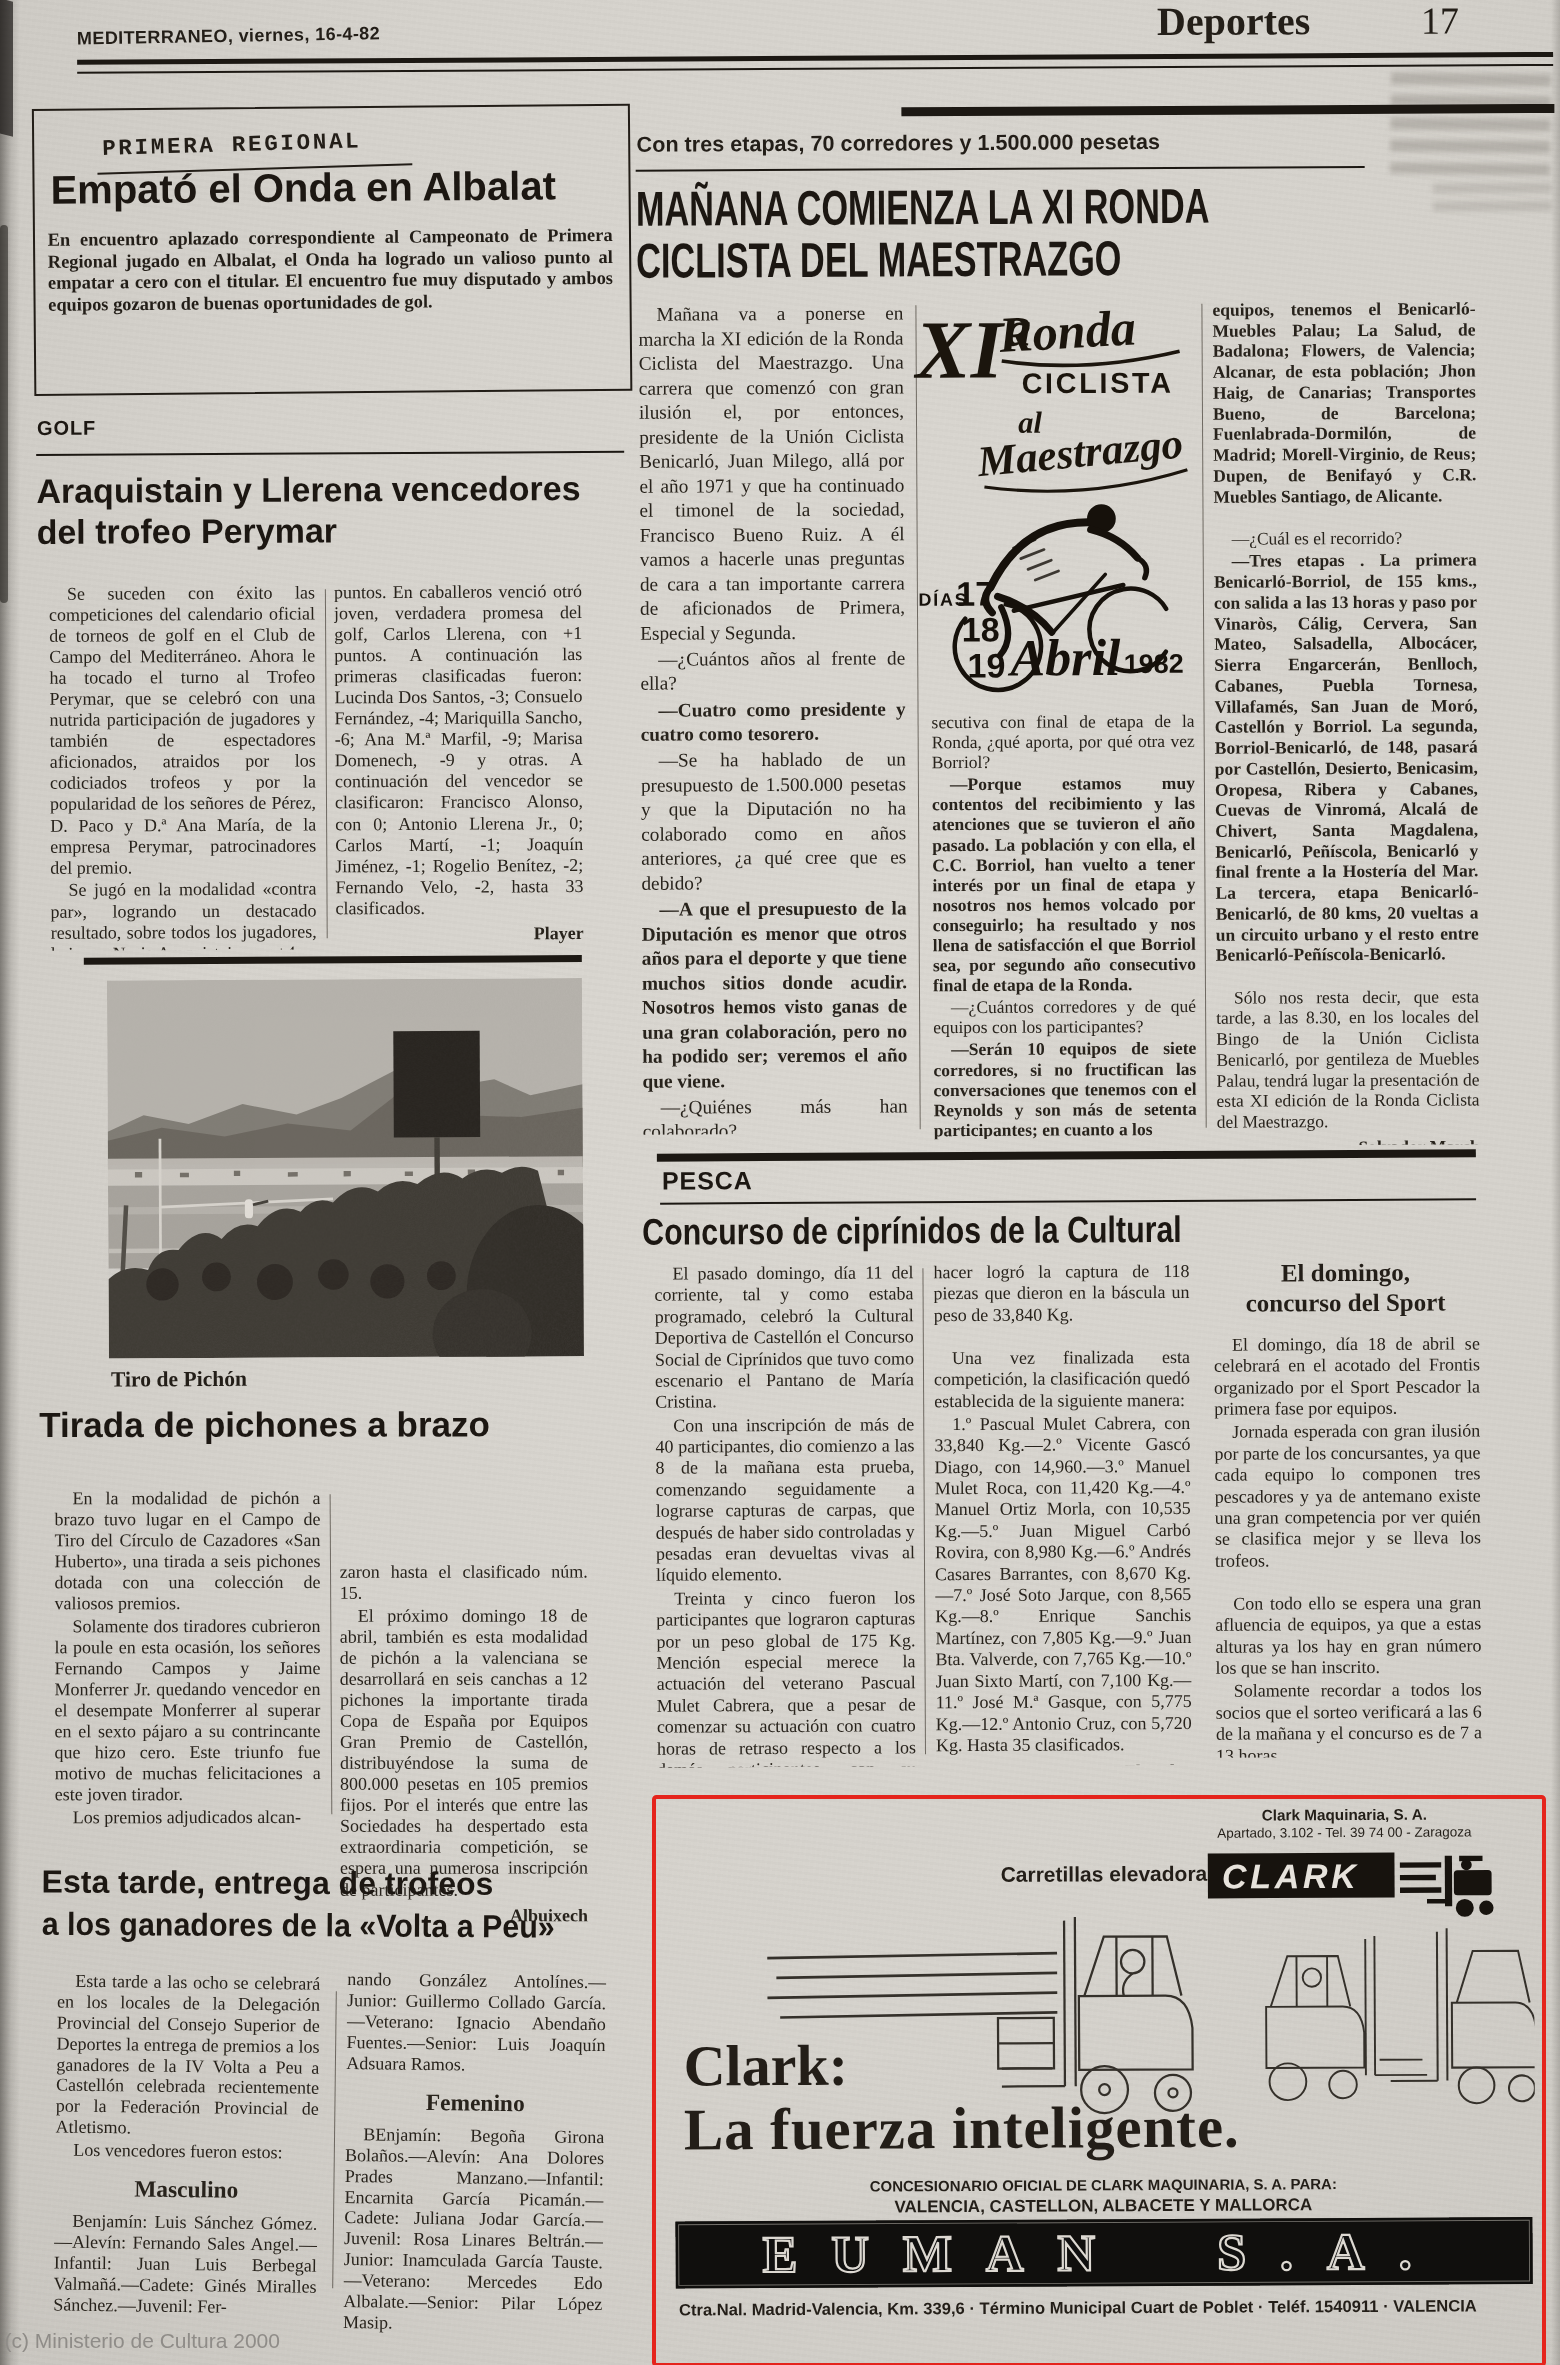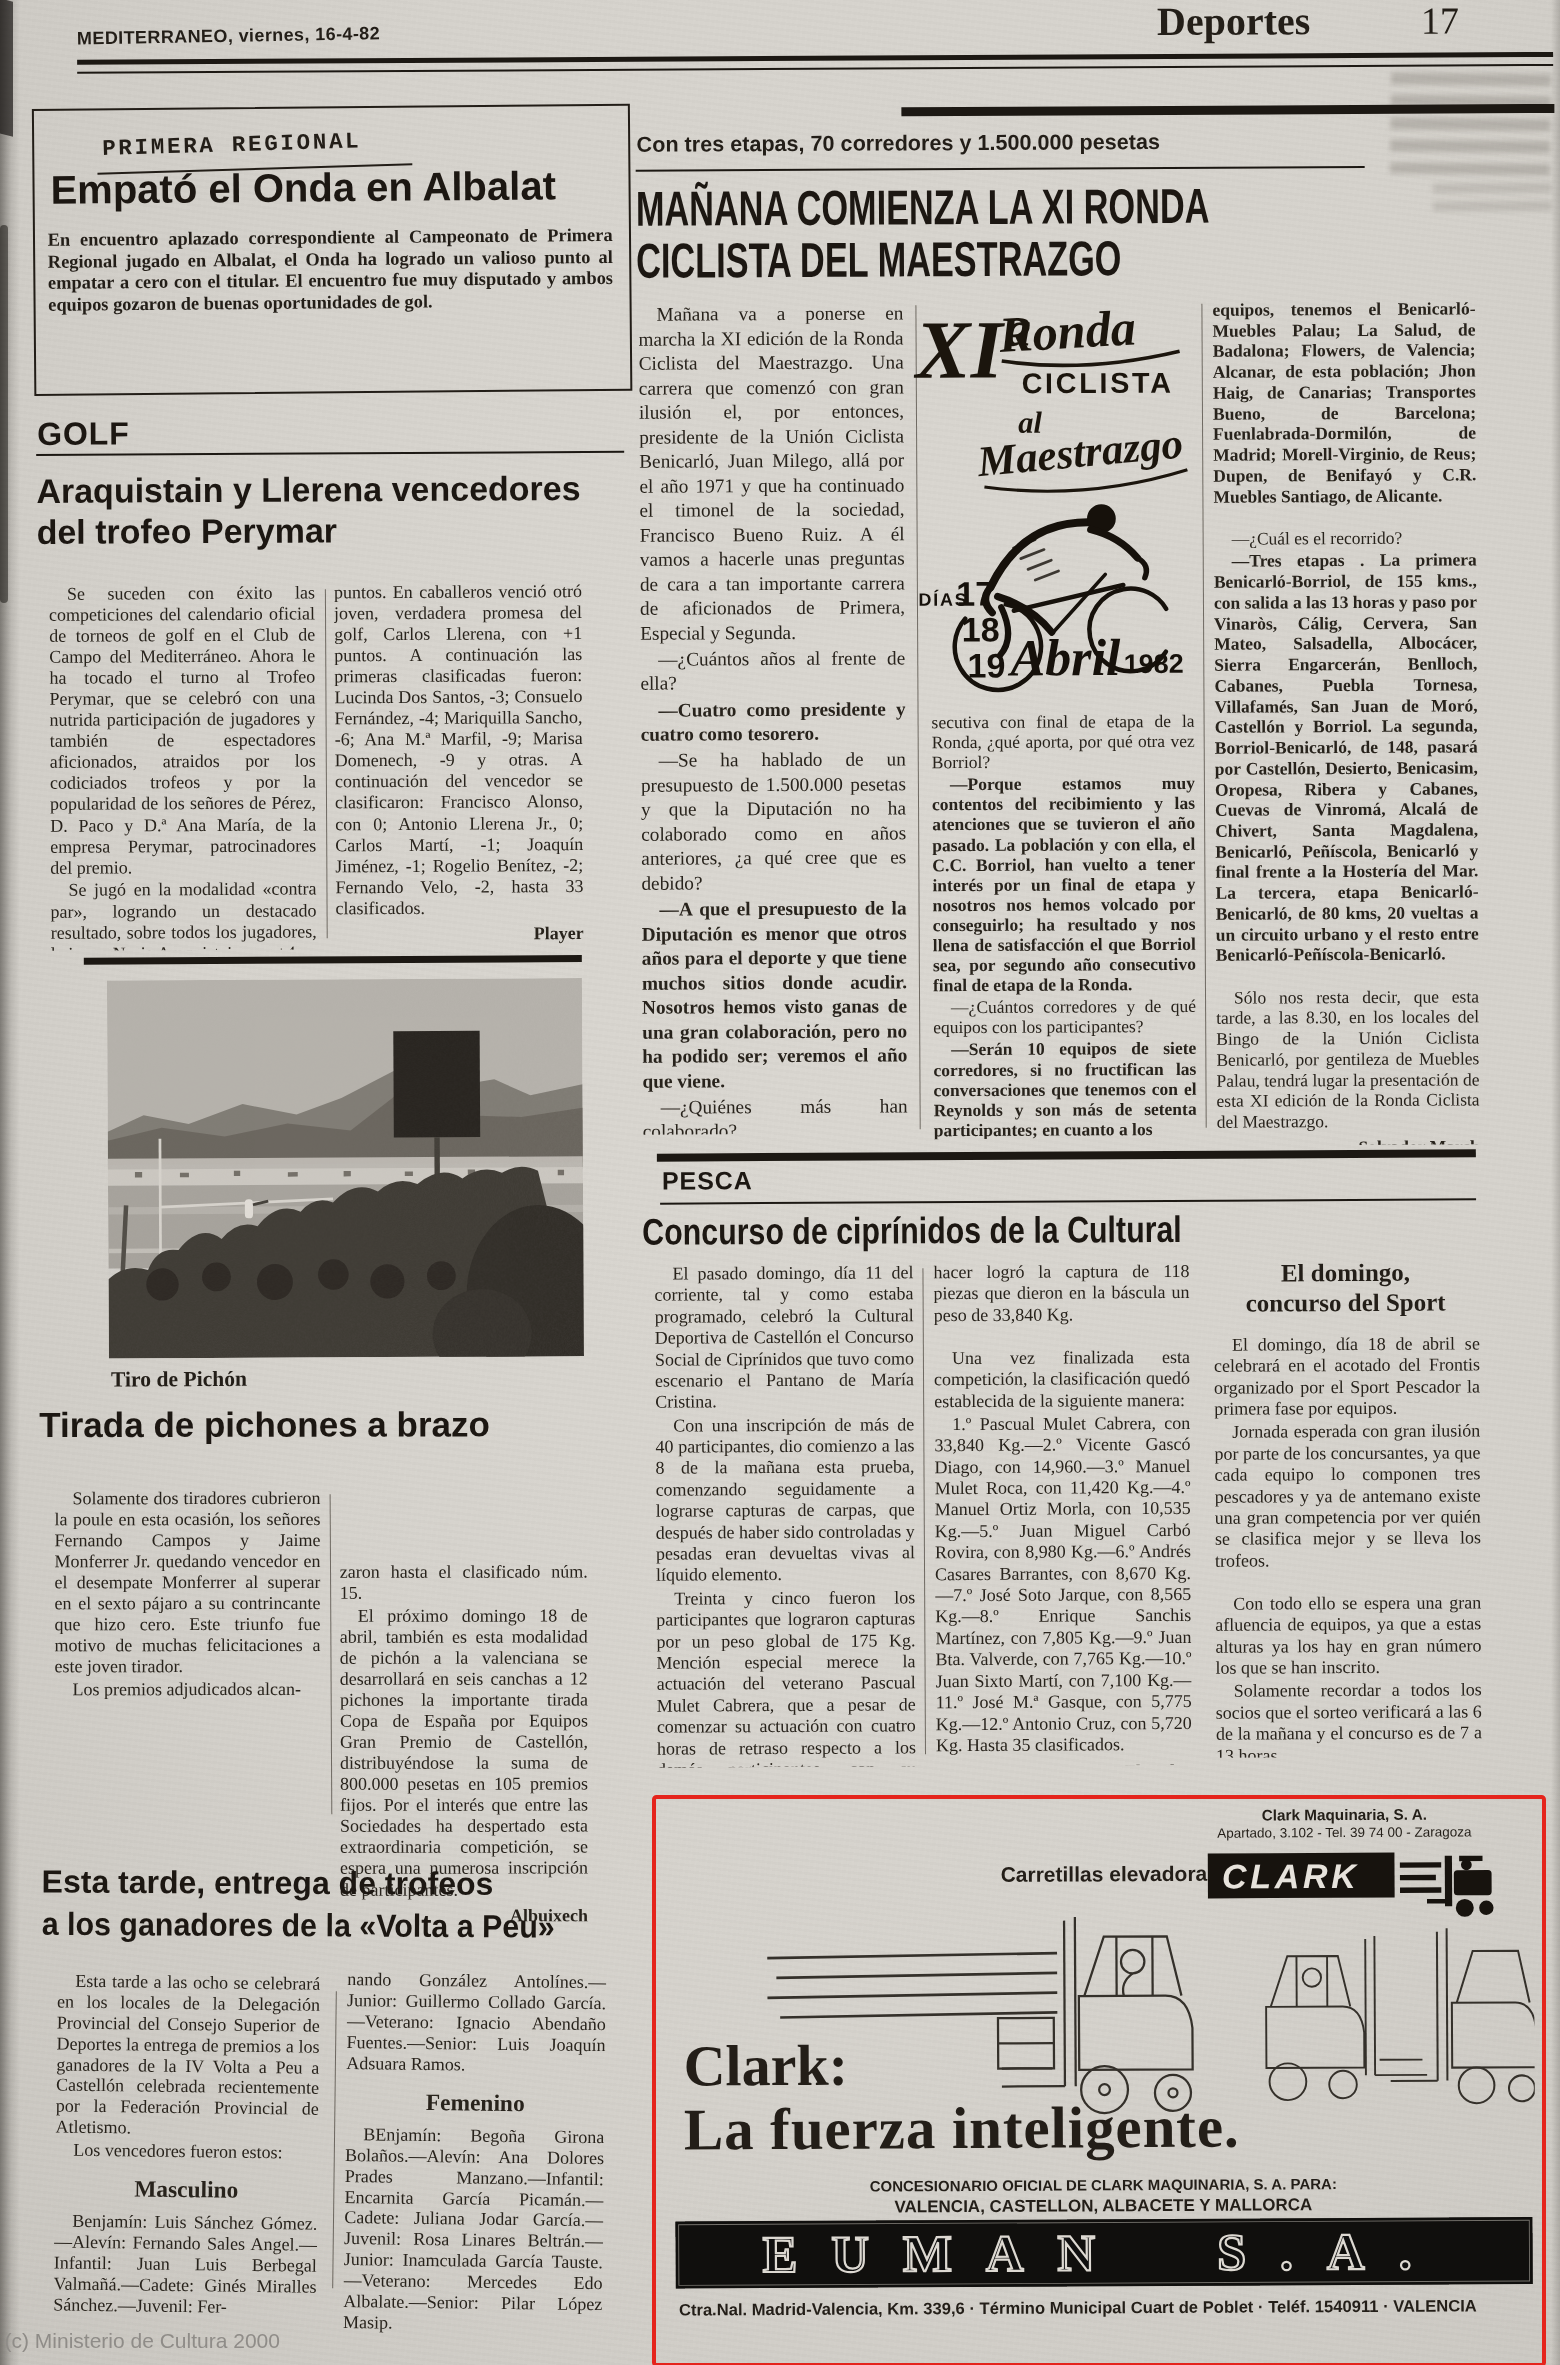--- a/index.html
+++ b/index.html
@@ -52,21 +52,21 @@
   <div class="smudge" style="left:1438px;top:187px;width:119px;height:34px;background:repeating-linear-gradient(180deg,rgba(85,80,72,.16) 0 10px,transparent 10px 18px)"></div>
 
   <div class="boxed" style="left:38px;top:104px;width:594px;height:283px;transform:rotate(-.2deg)">
     <div class="abs mono" style="left:68px;top:23.4px;font-weight:bold;font-size:22.5px;letter-spacing:2.7px;transform:rotate(-1.2deg)">PRIMERA REGIONAL</div>
     <div class="abs" style="left:63px;top:59px;width:315px;height:2.2px;background:#221d17;transform:rotate(-1.2deg)"></div>
     <div class="abs headline" style="left:16px;top:59px;font-size:40px">Empató el Onda en Albalat</div>
     <div class="abs" style="left:12.6px;top:119px;width:565px;font-weight:bold;font-size:18.4px;line-height:1.18;text-align:justify">En encuentro aplazado correspondiente al Campeonato de Primera Regional jugado en Albalat, el Onda ha logrado un valioso punto al empatar a cero con el titular. El encuentro fue muy disputado y ambos equipos gozaron de buenas oportunidades de gol.</div>
   </div>
 
   <div>
-    <div class="abs headline" style="left:41px;top:414px;font-size:32px;letter-spacing:0.9px">GOLF</div>
+    <div class="abs headline" style="left:41px;top:414px;font-size:20px;letter-spacing:0.9px">GOLF</div>
     <div class="hrule" style="left:40px;top:450px;width:588px;height:2.2px"></div>
     <div class="abs headline" style="left:40px;top:470px;font-size:34px">Araquistain y Llerena vencedores</div>
     <div class="abs headline" style="left:40px;top:511px;font-size:34px">del trofeo Perymar</div>
     <div class="col" style="left:52px;top:580px;width:266px;height:367px;line-height:1.17">
         <p class="para">Se suceden con éxito las competiciones del calendario oficial de torneos de golf en el Club de Campo del Mediterráneo. Ahora le ha tocado el turno al Trofeo Perymar, que se celebró con una nutrida participación de jugadores y también de espectadores aficionados, atraidos por los codiciados trofeos y por la popularidad de los señores de Pérez, D. Paco y D.ª Ana María, de la empresa Perymar, patrocinadores del premio.</p>
         <p class="para">Se jugó en la modalidad «contra par», logrando un destacado resultado, sobre todos los jugadores, la joven Nuria Araquistain con +4</p>
       </div>
     <div class="vrule" style="left:328px;top:587px;height:349px"></div>
     <div class="col" style="left:337px;top:580px;width:248px;height:367px;line-height:1.17">
         <p class="para noindent">puntos. En caballeros venció otró joven, verdadera promesa del golf, Carlos Llerena, con +1 puntos. A continuación las primeras clasificadas fueron: Lucinda Dos Santos, -3; Consuelo Fernández, -4; Mariquilla Sancho, -6; Ana M.ª Marfil, -9; Marisa Domenech, -9 y otras. A continuación del vencedor se clasificaron: Francisco Alonso, con 0; Antonio Llerena Jr., 0; Carlos Martí, -1; Joaquín Jiménez, -1; Rogelio Benítez, -2; Fernando Velo, -2, hasta 33 clasificados.</p>
@@ -124,20 +124,21 @@
       <ellipse cx="478" cy="352" rx="80" ry="100" fill="#29251f"></ellipse>
       <ellipse cx="415" cy="395" rx="55" ry="50" fill="#2e2a24"></ellipse>
       <rect width="528" height="420" filter="url(#ph-grain)" opacity=".16"></rect>
     </svg>
   </div>
   <div class="abs" style="left:110px;top:1364px;font-weight:bold;font-size:21.6px">Tiro de Pichón</div>
 
   <div>
     <div class="abs headline" style="left:38px;top:1404px;font-size:35px;transform:rotate(.2deg)">Tirada de pichones a brazo</div>
     <div class="col" style="left:52px;top:1485px;width:266px;height:360px;line-height:1.17;transform:rotate(.25deg)">
+        <p class="para">En la modalidad de pichón a brazo tuvo lugar en el Campo de Tiro del Círculo de Cazadores «San Huberto», una tirada a seis pichones dotada con una colección de valiosos premios.</p>
         <p class="para">Solamente dos tiradores cubrieron la poule en esta ocasión, los señores Fernando Campos y Jaime Monferrer Jr. quedando vencedor en el desempate Monferrer al superar en el sexto pájaro a su contrincante que hizo cero. Este triunfo fue motivo de muchas felicitaciones a este joven tirador.</p>
         <p class="para">Los premios adjudicados alcan-</p>
       </div>
     <div class="vrule" style="left:328px;top:1492px;height:320px"></div>
     <div class="col" style="left:337px;top:1560px;width:248px;height:360px;line-height:1.17;transform:rotate(.25deg)">
         <p class="para noindent">zaron hasta el clasificado núm. 15.</p>
         <p class="para">El próximo domingo 18 de abril, también es esta modalidad de pichón a la valenciana se desarrollará en seis canchas a 12 pichones la importante tirada Copa de España por Equipos Gran Premio de Castellón, distribuyéndose la suma de 800.000 pesetas en 105 premios fijos. Por el interés que entre las Sociedades ha despertado esta extraordinaria competición, se espera una numerosa inscripción de participantes.</p>
         <p class="para bold right">Albuixech</p>
       </div>
   </div>

